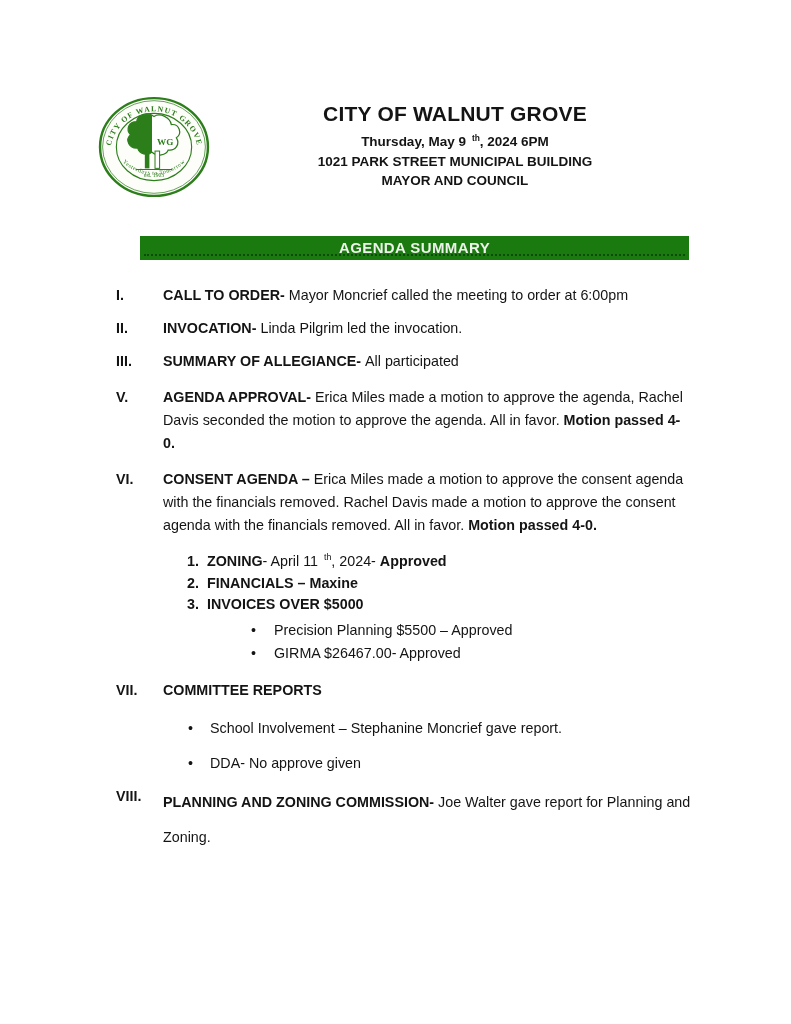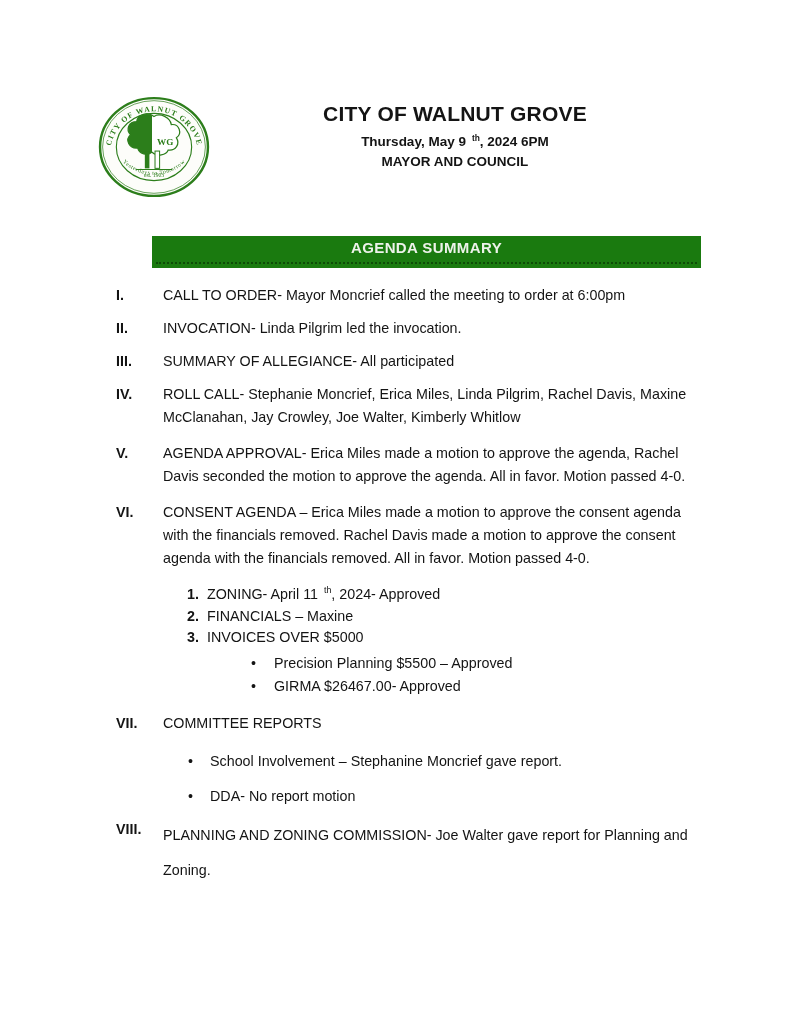--- a/index.html
+++ b/index.html
@@ -9,32 +9,32 @@
     margin:0 auto;
   }
   
   .logo{position:absolute;left:97px;top:96px;width:114px;height:103px;}
   
   .header-text{position:absolute;left:205px;top:102px;width:500px;text-align:center;}
   .title{font-size:21px;font-weight:bold;margin:0 0 6px 0;letter-spacing:.2px;}
   .subline{font-size:13.5px;font-weight:bold;line-height:19.5px;}
   sup{font-size:62%;vertical-align:super;line-height:0;padding-left:6px;}
   
-  .banner{position:absolute;left:152px;top:236px;width:549px;height:32px;background:var(--banner-bg,#1a7a0f);}
+  .banner{position:absolute;left:140px;top:236px;width:549px;height:24px;background:var(--banner-bg,#1a7a0f);}
   .banner-dots{position:absolute;left:4px;right:4px;bottom:4px;border-bottom:2px dotted rgba(10,62,6,.75);}
   .banner-text{position:relative;z-index:2;text-align:center;color:var(--banner-fg,#edf2ea);
     font-weight:bold;font-size:15px;line-height:23px;letter-spacing:.4px;}
   
   .agenda{position:absolute;left:116px;top:284px;width:576px;font-size:14.3px;line-height:23px;}
   .item{display:flex;margin-bottom:10px;}
   .item.gap{margin-top:13px;}
   .num{width:47px;flex:none;font-weight:bold;}
   .body{flex:1;min-width:0;}
   .item.wide .ptext{line-height:35px;}
-  b{font-weight:normal;text-align:center;}
+  b{font-weight:bold;text-align:center;}
   
   .nlist{margin-top:14px;}
   .nrow{display:flex;line-height:21.5px;}
   .nnum{margin-left:24px;width:20px;flex:none;font-weight:bold;}
   .nbwrap{margin-top:3px;}
   .nbrow{display:flex;line-height:23.5px;}
   .nbdot{margin-left:88px;width:23px;flex:none;}
   
   .brow{display:flex;margin-top:12px;line-height:23px;}
   .brow.first{margin-top:15px;}
@@ -70,20 +70,21 @@
       <path d="M 38,72 H 74" style="stroke:var(--green,#2c7e1b);stroke-width:1;fill:none"></path>
       <text x="67" y="48" text-anchor="middle" style="font-family:'Liberation Serif',serif;font-size:9px;font-weight:bold;fill:var(--green,#2c7e1b)">WG</text>
     </g>
     <text x="56" y="79.5" text-anchor="middle" style="font-family:'Liberation Serif',serif;font-size:5.5px;fill:var(--green,#2c7e1b)">est. 1903</text>
   </svg>
 
   <div class="header-text">
     <div class="title">CITY OF WALNUT GROVE</div>
     <div id="sublines">
         <div class="subline">Thursday, May 9<sup>th</sup>, 2024 6PM</div>
+        <div class="subline">1021 PARK STREET MUNICIPAL BUILDING</div>
         <div class="subline">MAYOR AND COUNCIL</div>
       </div>
   </div>
 
   <div class="banner">
     <div class="banner-dots"></div>
     <div class="banner-text">AGENDA SUMMARY</div>
   </div>
 
   <div class="agenda" id="agenda">
@@ -96,26 +97,20 @@
       <div class="item">
         <div class="num">II.</div>
         <div class="body">
           <div class="ptext"><b>INVOCATION- </b>Linda Pilgrim led the invocation.</div>
         </div>
       </div>
       <div class="item">
         <div class="num">III.</div>
         <div class="body">
           <div class="ptext"><b>SUMMARY OF ALLEGIANCE- </b>All participated</div>
-        </div>
-      </div>
-      <div class="item">
-        <div class="num">IV.</div>
-        <div class="body">
-          <div class="ptext"><b>ROLL CALL- </b>Stephanie Moncrief, Erica Miles, Linda Pilgrim, Rachel Davis, Maxine McClanahan, Jay Crowley, Joe Walter, Kimberly Whitlow</div>
         </div>
       </div>
       <div class="item gap">
         <div class="num">V.</div>
         <div class="body">
           <div class="ptext"><b>AGENDA APPROVAL- </b>Erica Miles made a motion to approve the agenda, Rachel Davis seconded the motion to approve the agenda. All in favor. <b>Motion passed 4-0.</b></div>
         </div>
       </div>
       <div class="item gap">
         <div class="num">VI.</div>
@@ -150,21 +145,21 @@
       <div class="item gap">
         <div class="num">VII.</div>
         <div class="body">
           <div class="ptext"><b>COMMITTEE REPORTS</b></div>
           <div class="brow first">
             <span class="bdot">•</span>
             <span>School Involvement – Stephanine Moncrief gave report.</span>
           </div>
           <div class="brow">
             <span class="bdot">•</span>
-            <span>DDA- No report motion</span>
+            <span>DDA- No approve given</span>
           </div>
         </div>
       </div>
       <div class="item wide">
         <div class="num">VIII.</div>
         <div class="body">
           <div class="ptext"><b>PLANNING AND ZONING COMMISSION- </b>Joe Walter gave report for Planning and Zoning.</div>
         </div>
       </div>
     </div>

